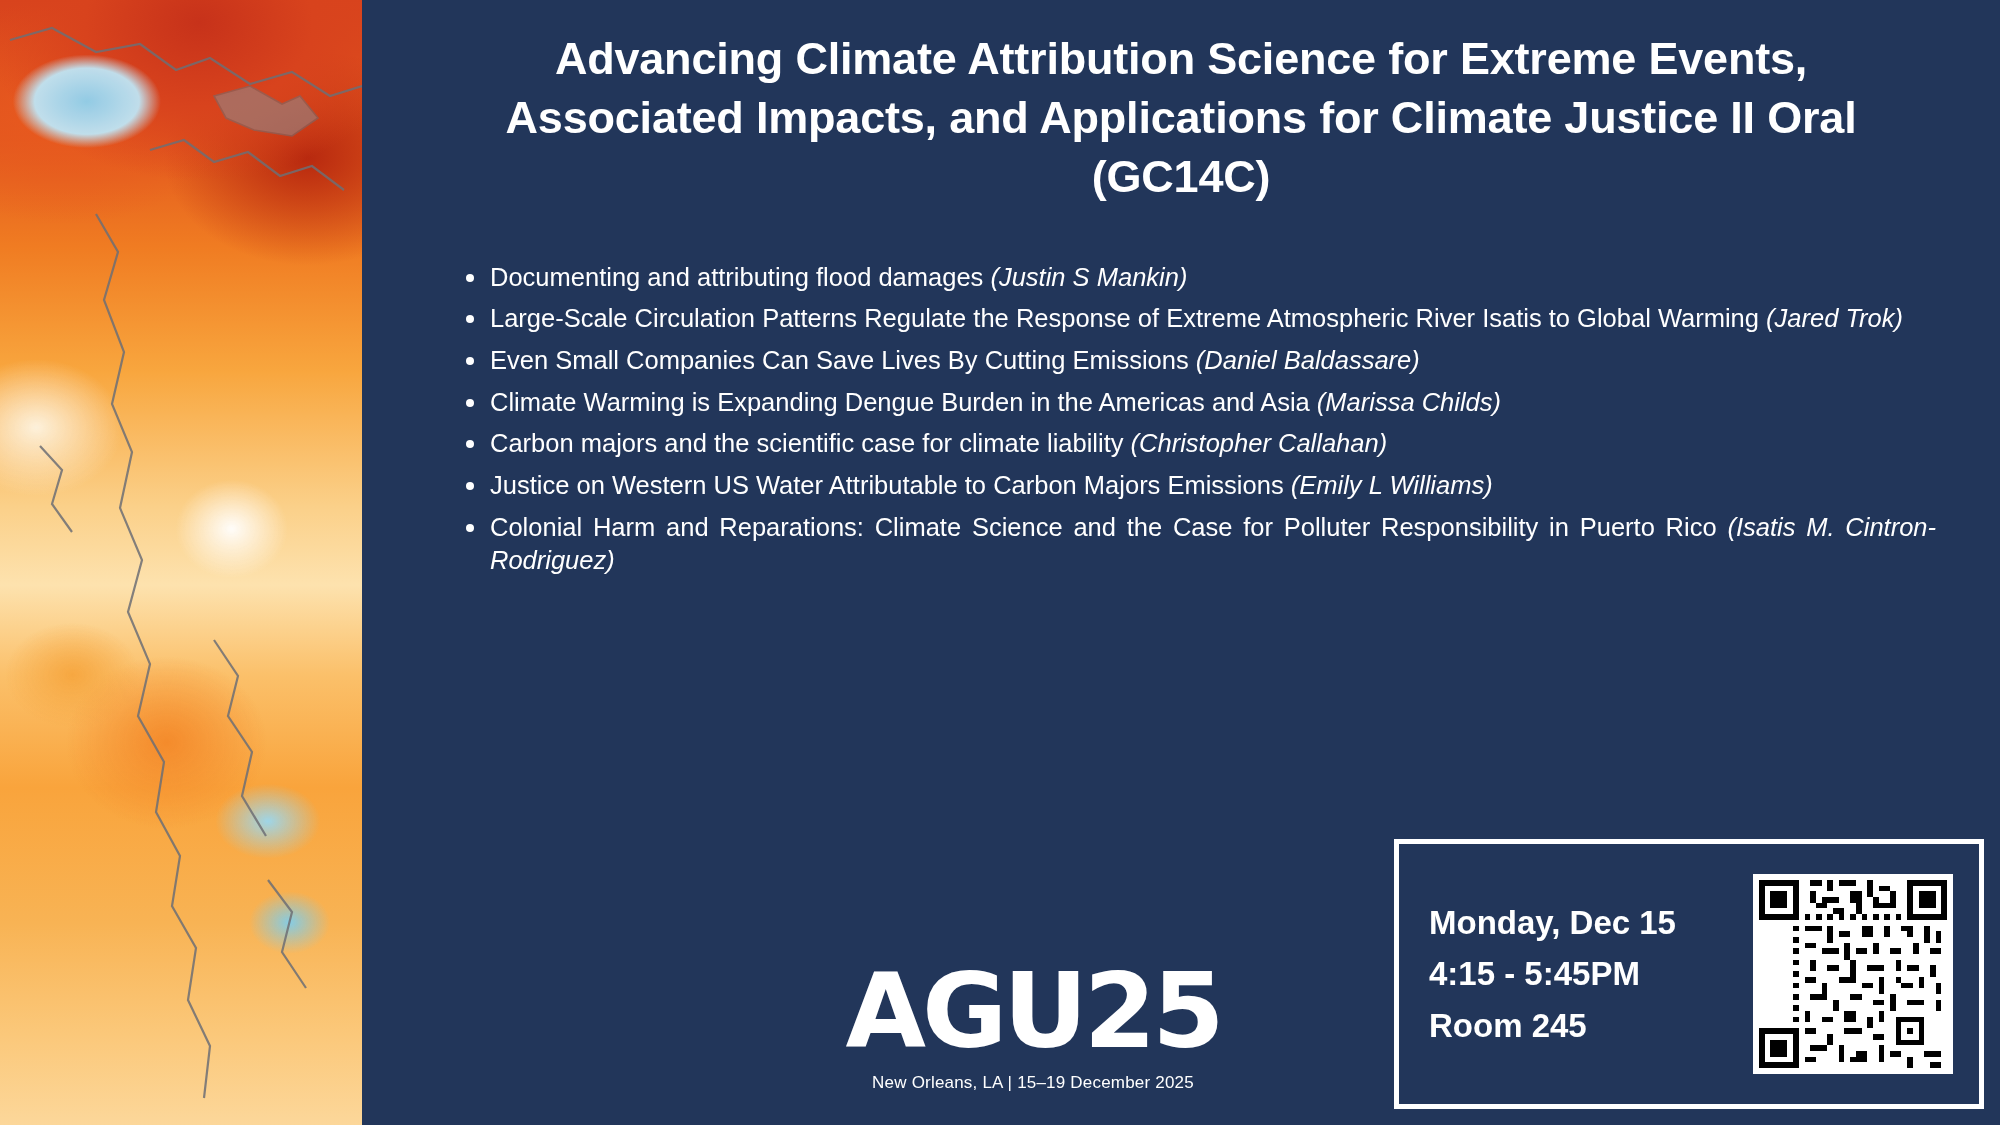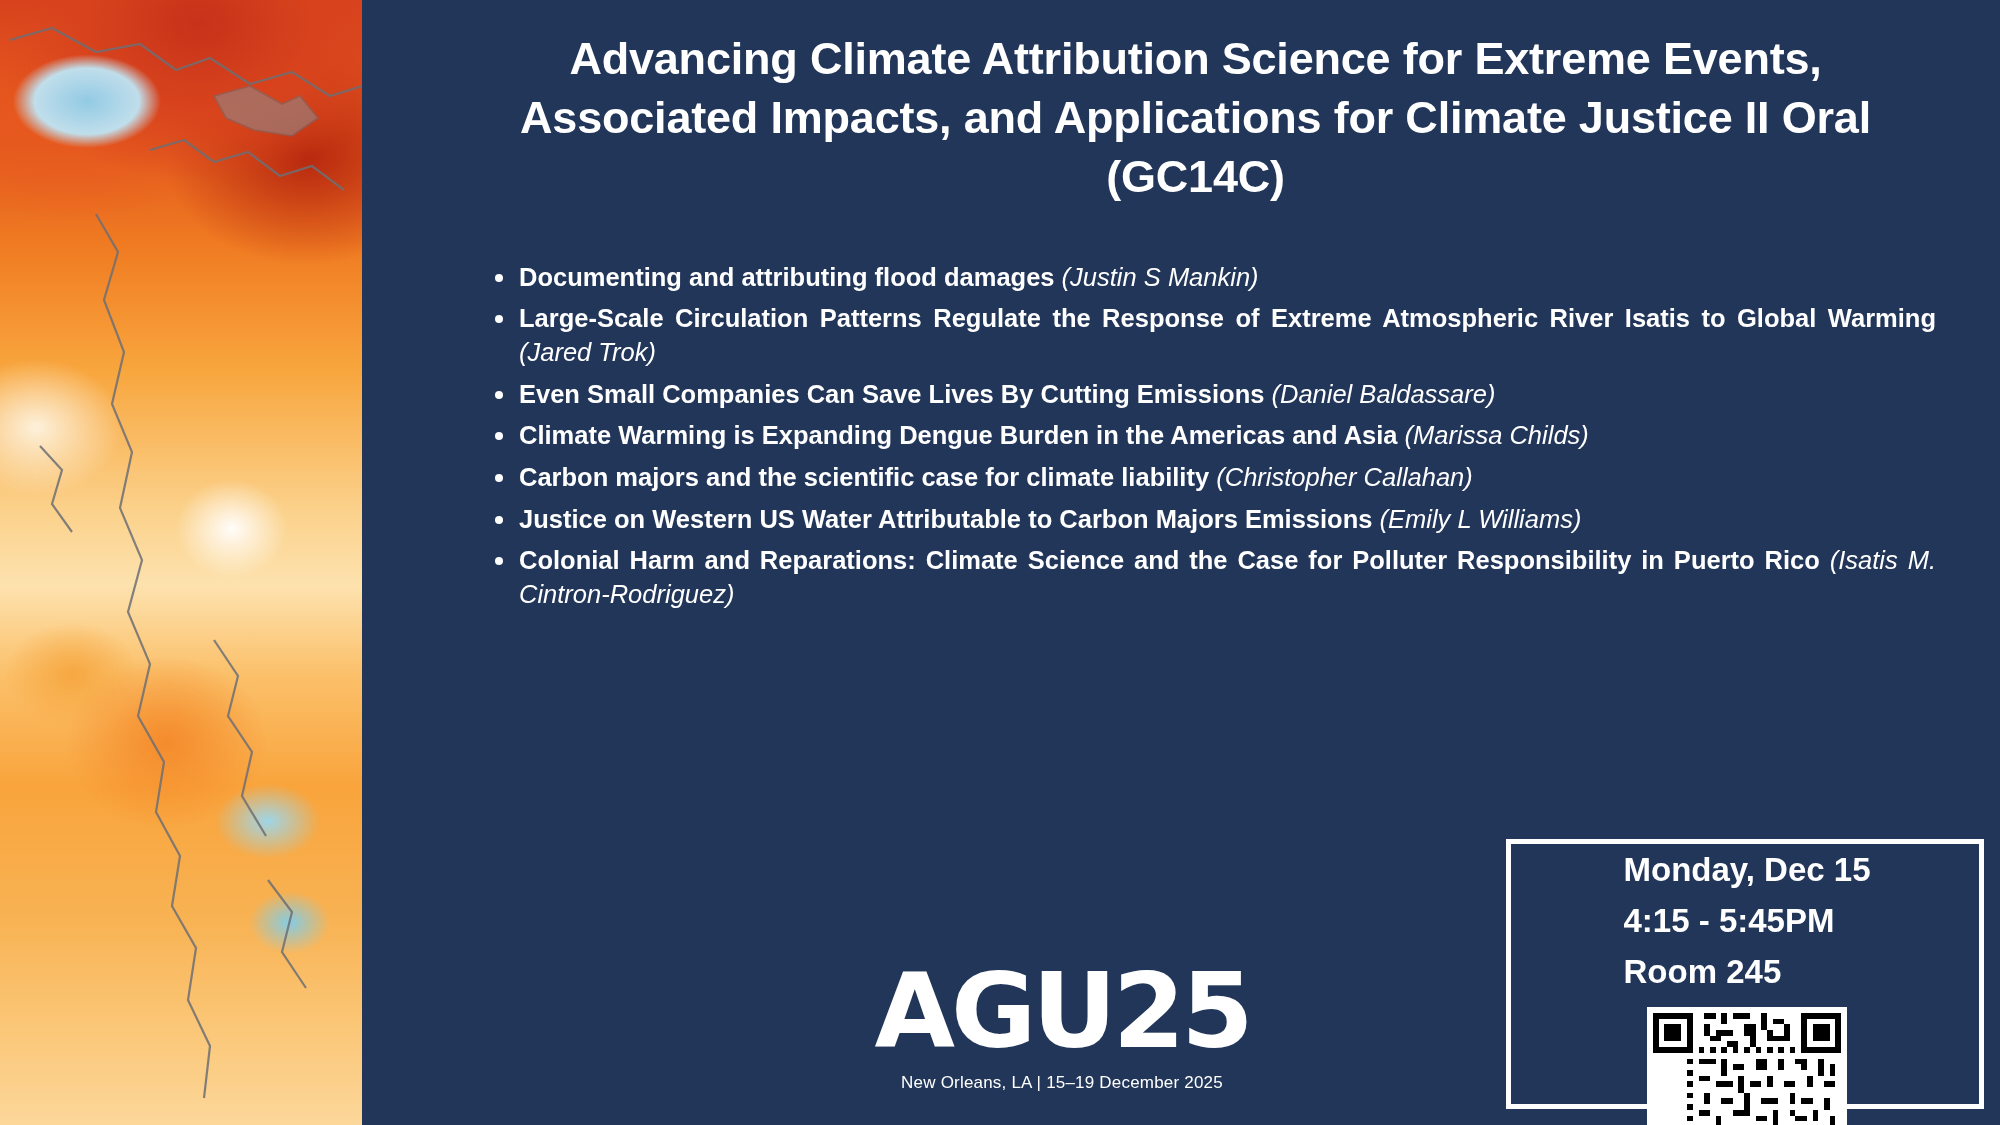--- a/index.html
+++ b/index.html
@@ -9,21 +9,20 @@
     overflow: hidden;
     background: #1e3050;
     font-family: "Liberation Sans", sans-serif;
   }
   .poster {
     position: relative;
     width: 2000px;
     height: 1125px;
     background: #22365a;
     display: flex;
-    gap: 29px;
   }
 
   
   .map-strip {
     position: relative;
     width: 362px;
     height: 1125px;
     flex: 0 0 362px;
     overflow: hidden;
     background: #f6a13c;
@@ -83,21 +82,21 @@
   .talk::before {
     content: "";
     position: absolute;
     left: 6px;
     top: 13px;
     width: 8px;
     height: 8px;
     border-radius: 50%;
     background: #ffffff;
   }
-  .talk .t { font-weight: bold; }
+  .talk .t { font-weight: normal; }
   .talk .a { font-style: italic; font-weight: normal; }
   .talk:last-child { margin-bottom: 1px; }
 
   
   .logo-wrap {
     position: absolute;
     left: 456px;
     bottom: 32px;
     width: 430px;
     text-align: center;
@@ -115,28 +114,27 @@
     color: #ffffff;
     font-size: 17px;
     letter-spacing: .2px;
   }
 
   
   .session-box {
     position: absolute;
     right: 16px;
     bottom: 16px;
-    width: 478px;
+    width: 590px;
     height: 270px;
     border: 5px solid #ffffff;
     display: flex;
     align-items: center;
     padding: 0 26px 0 30px;
     gap: 10px;
-    flex-direction: column;
   }
   .session-lines {
     color: #ffffff;
     font-weight: bold;
     font-size: 33px;
     line-height: 1.55;
     flex: 1 1 auto;
   }
   .qr {
     flex: 0 0 auto;

